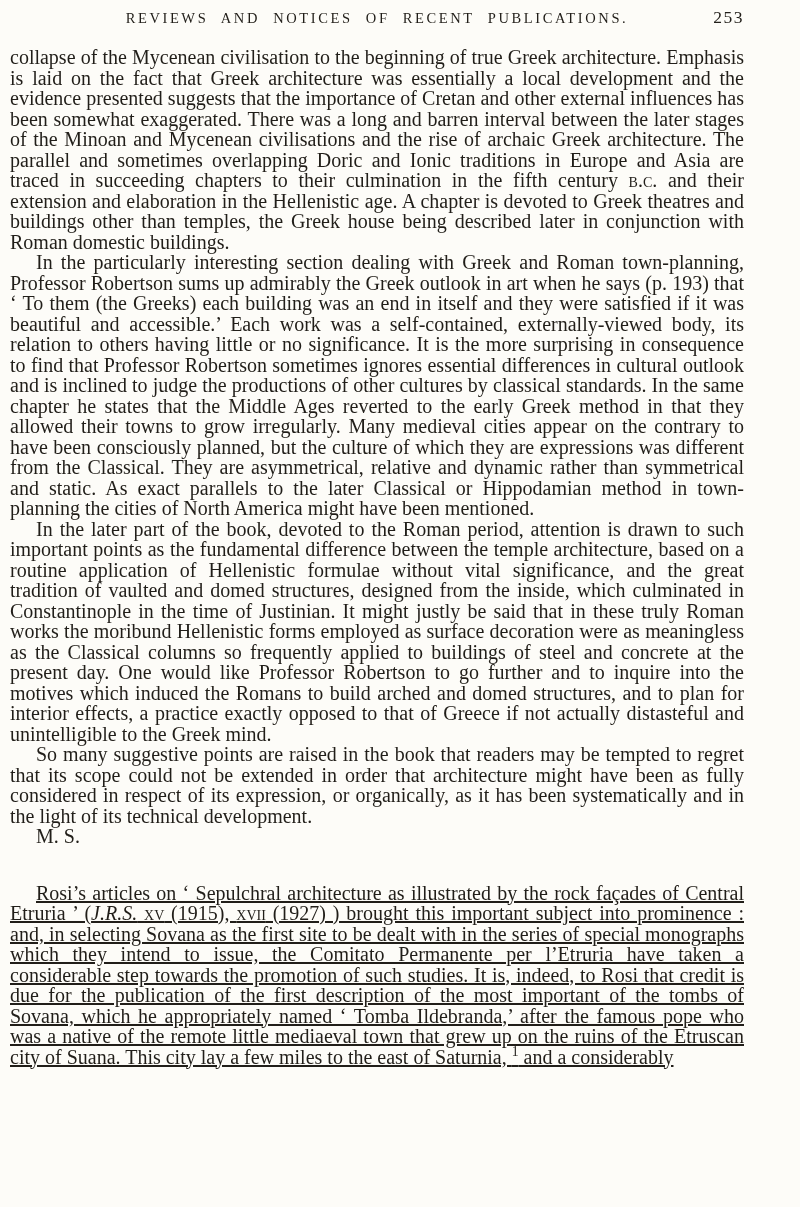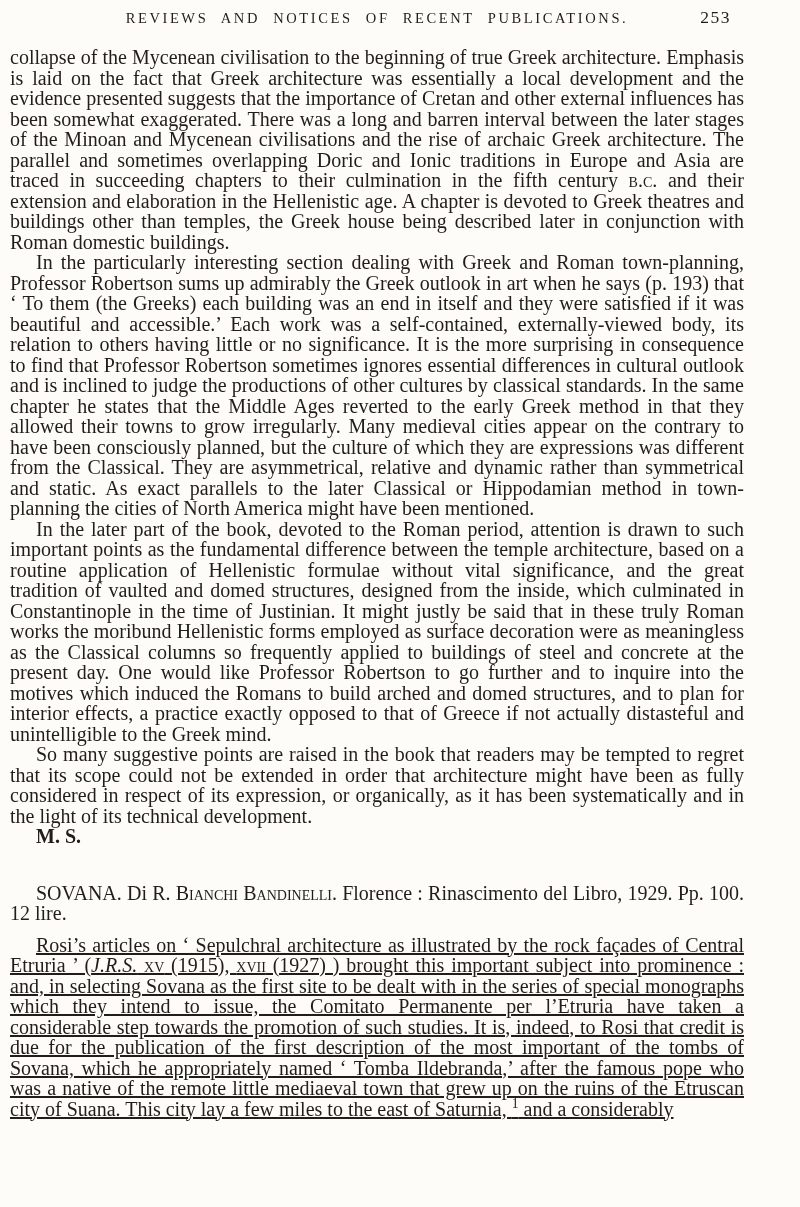--- a/index.html
+++ b/index.html
@@ -21,40 +21,39 @@
     margin-bottom: 20px;
   }
   .running-title {
     font-size: 14.5px;
     letter-spacing: 2.6px;
     word-spacing: 7px;
     white-space: nowrap;
   }
   .page-number {
     position: absolute;
-    right: 13px;
+    right: 0;
     top: -3px;
     font-size: 17.5px;
     letter-spacing: 1.5px;
   }
   .body-copy p {
     margin: 0;
     font-size: 20px;
     line-height: 20.5px;
     text-align: justify;
     text-indent: 26px;
   }
   p.noindent { text-indent: 0; }
   .signature {
     margin: 1px 0 0 0;
     padding-right: 26px;
     font-size: 16px;
     line-height: 20.5px;
     text-align: right;
-    font-weight: bold;
   }
   .review-sovana { margin-top: 36px; }
   .book-heading {
     margin: 0;
     font-size: 14.8px;
     line-height: 19px;
     text-align: left;
   }
   .review-sovana .body-para { margin-top: 11px; text-decoration: underline; }
   .footnote {
@@ -83,18 +82,17 @@
 
     <section>
       <p class="noindent"><span>collapse of the Mycenean civilisation to the beginning of true Greek architecture. Emphasis is laid on the fact that Greek architecture was essentially a local development and the evidence presented suggests that the importance of Cretan and other external influences has been somewhat exaggerated. There was a long and barren interval between the later stages of the Minoan and Mycenean civilisations and the rise of archaic Greek architecture. The parallel and sometimes overlapping Doric and Ionic traditions in Europe and Asia are traced in succeeding chapters to their culmination in the fifth century </span><span class="sc">b.c.</span><span> and their extension and elaboration in the Hellenistic age. A chapter is devoted to Greek theatres and buildings other than temples, the Greek house being described later in conjunction with Roman domestic buildings.</span></p>
       <p><span>In the particularly interesting section dealing with Greek and Roman town-planning, Professor Robertson sums up admirably the Greek outlook in art when he says (p. 193) that ‘ To them (the Greeks) each building was an end in itself and they were satisfied if it was beautiful and accessible.’ Each work was a self-contained, externally-viewed body, its relation to others having little or no significance. It is the more surprising in consequence to find that Professor Robertson sometimes ignores essential differences in cultural outlook and is inclined to judge the productions of other cultures by classical standards. In the same chapter he states that the Middle Ages reverted to the early Greek method in that they allowed their towns to grow irregularly. Many medieval cities appear on the contrary to have been consciously planned, but the culture of which they are expressions was different from the Classical. They are asymmetrical, relative and dynamic rather than symmetrical and static. As exact parallels to the later Classical or Hippodamian method in town-planning the cities of North America might have been mentioned.</span></p>
       <p><span>In the later part of the book, devoted to the Roman period, attention is drawn to such important points as the fundamental difference between the temple architecture, based on a routine application of Hellenistic formulae without vital significance, and the great tradition of vaulted and domed structures, designed from the inside, which culminated in Constantinople in the time of Justinian. It might justly be said that in these truly Roman works the moribund Hellenistic forms employed as surface decoration were as meaningless as the Classical columns so frequently applied to buildings of steel and concrete at the present day. One would like Professor Robertson to go further and to inquire into the motives which induced the Romans to build arched and domed structures, and to plan for interior effects, a practice exactly opposed to that of Greece if not actually distasteful and unintelligible to the Greek mind.</span></p>
       <p><span>So many suggestive points are raised in the book that readers may be tempted to regret that its scope could not be extended in order that architecture might have been as fully considered in respect of its expression, or organically, as it has been systematically and in the light of its technical development.</span></p>
       <p class="signature">M. S.</p>
     </section>
 
     <section class="review-sovana">
-      <p class="book-heading"><span>SOVANA. Di R. </span><span class="sc">Bianchi Bandinelli.</span><span> Florence : Rinascimento del Libro, 1929. Pp. 100. 12 lire.</span></p>
       <p class="body-para"><span>Rosi’s articles on ‘ Sepulchral architecture as illustrated by the rock façades of Central Etruria ’ (</span><span class="i">J.R.S.</span><span> </span><span class="sc">xv</span><span> (1915), </span><span class="sc">xvii</span><span> (1927) ) brought this important subject into prominence : and, in selecting Sovana as the first site to be dealt with in the series of special monographs which they intend to issue, the Comitato Permanente per l’Etruria have taken a considerable step towards the promotion of such studies. It is, indeed, to Rosi that credit is due for the publication of the first description of the most important of the tombs of Sovana, which he appropriately named ‘ Tomba Ildebranda,’ after the famous pope who was a native of the remote little mediaeval town that grew up on the ruins of the Etruscan city of Suana. This city lay a few miles to the east of Saturnia, </span><span class="sup">1</span><span> and a considerably</span></p>
     </section>
 
   </div>
 </div>
 
 </body></html>

